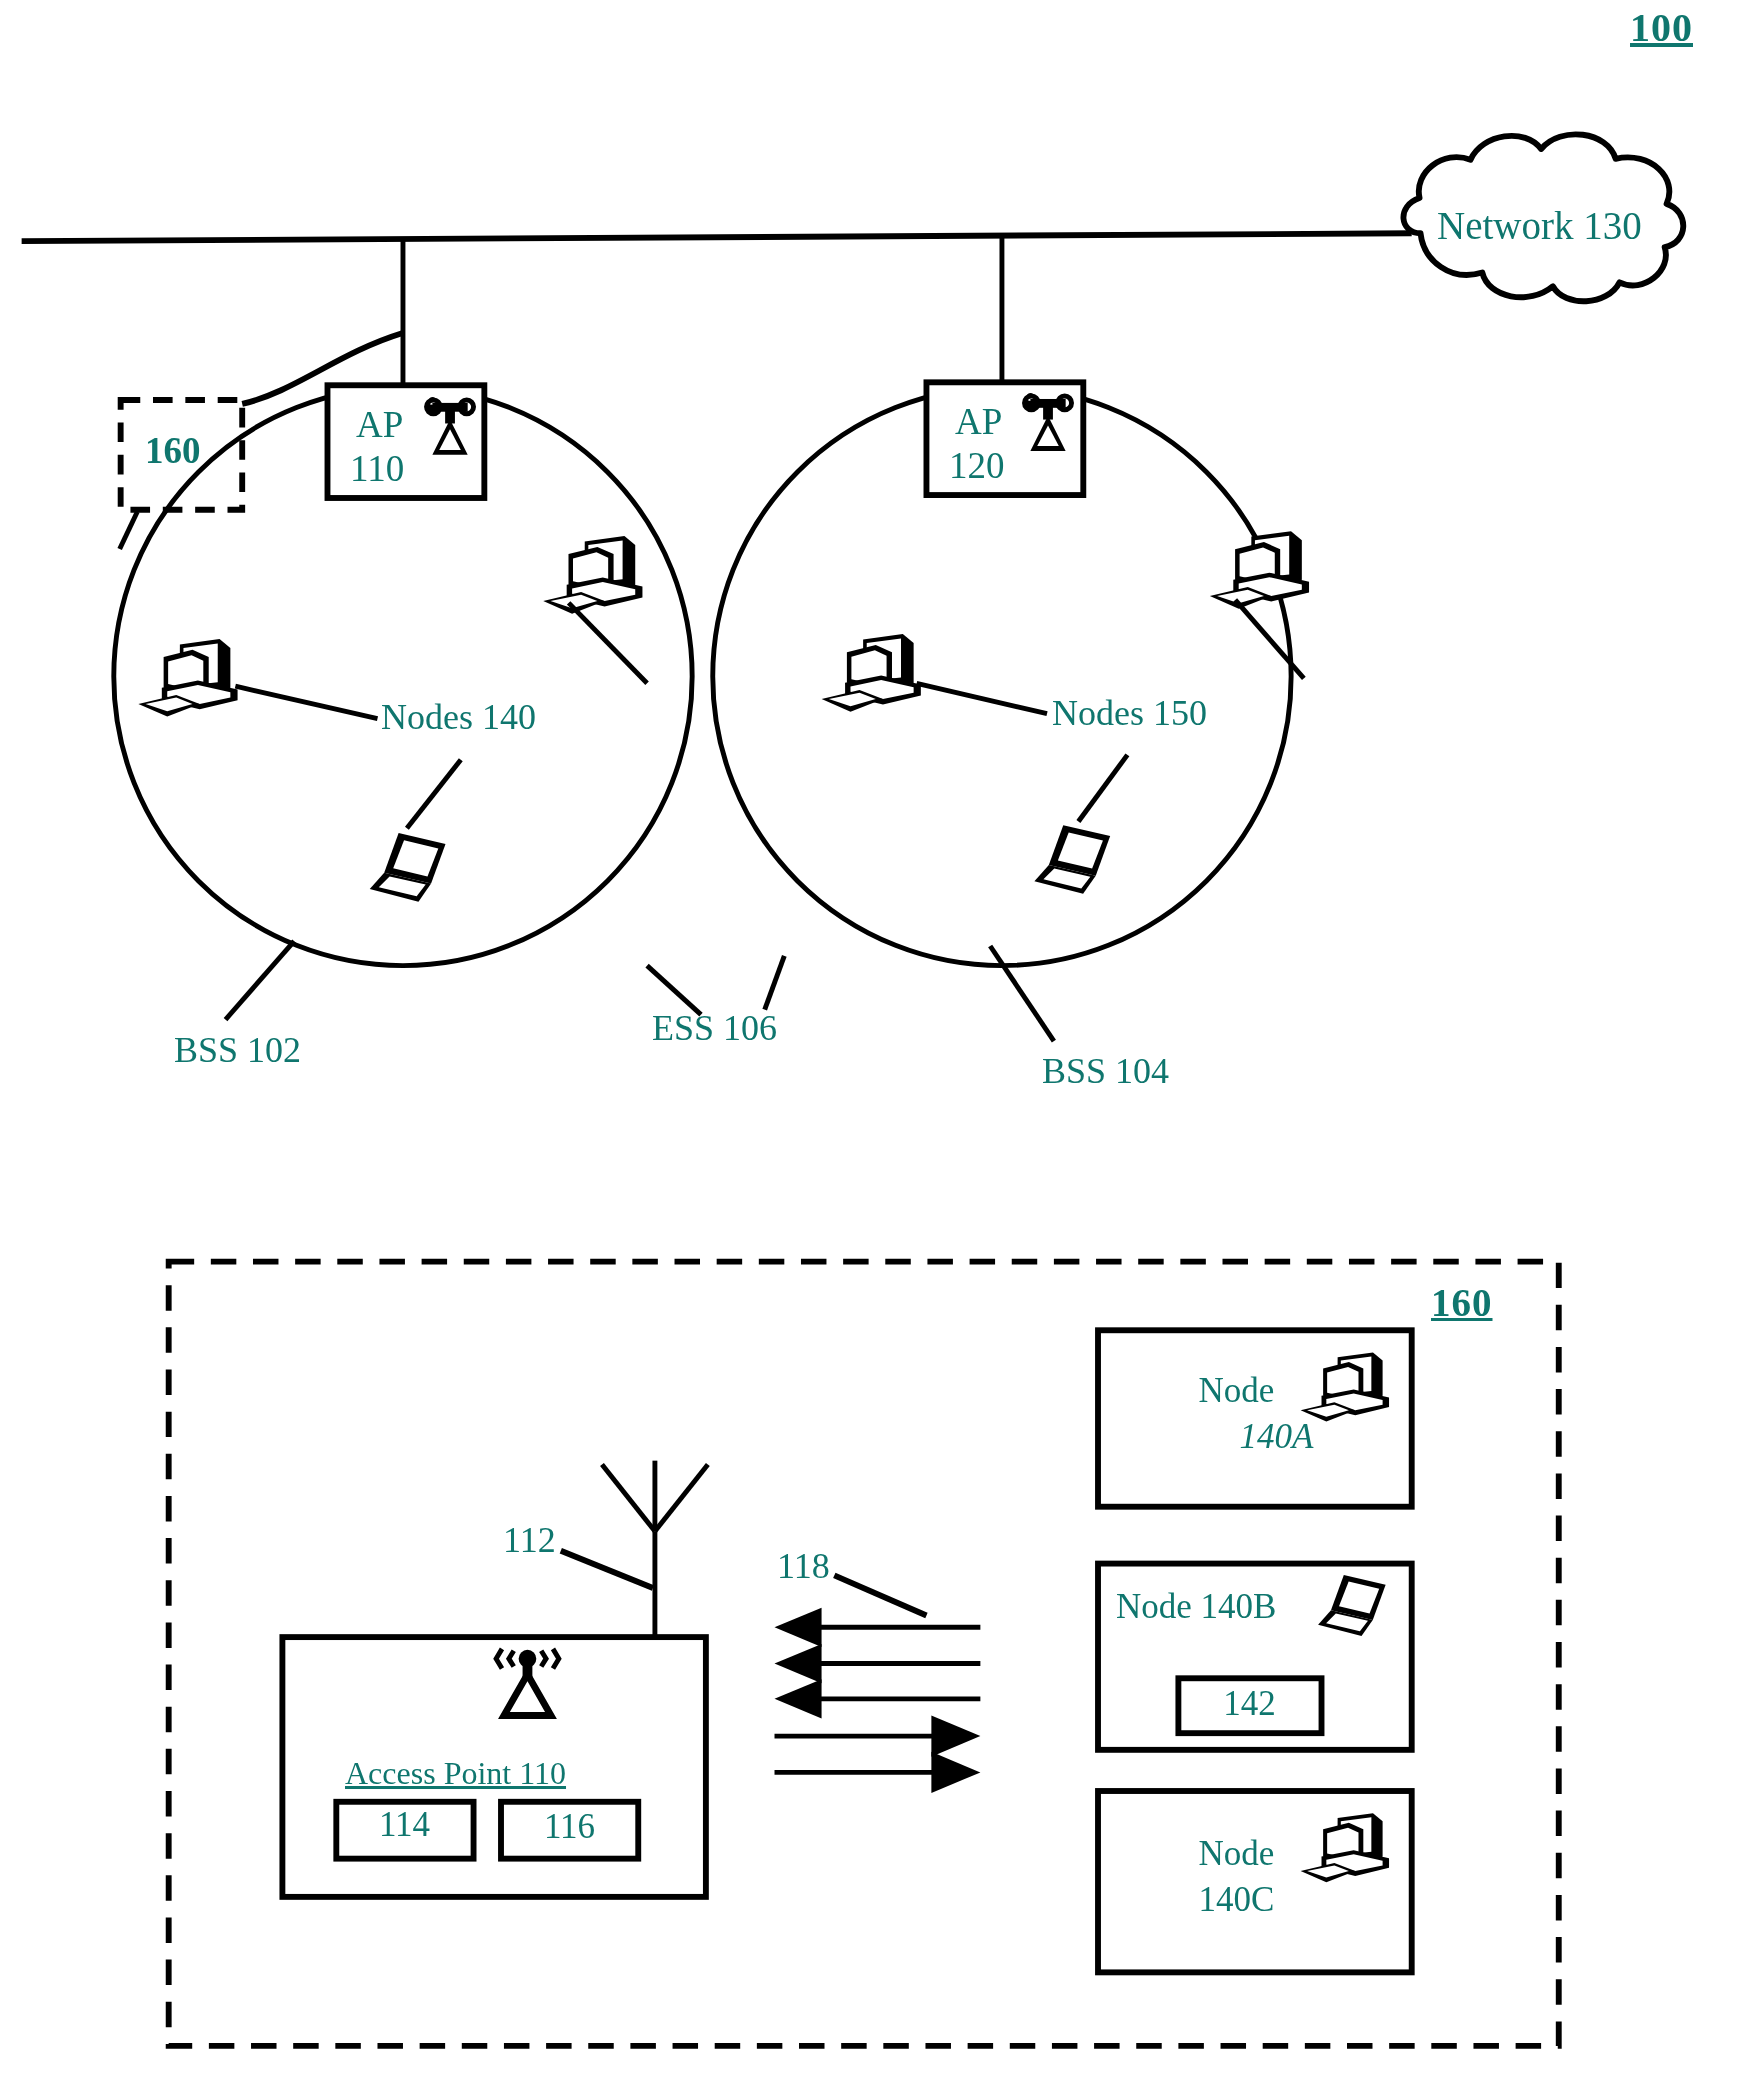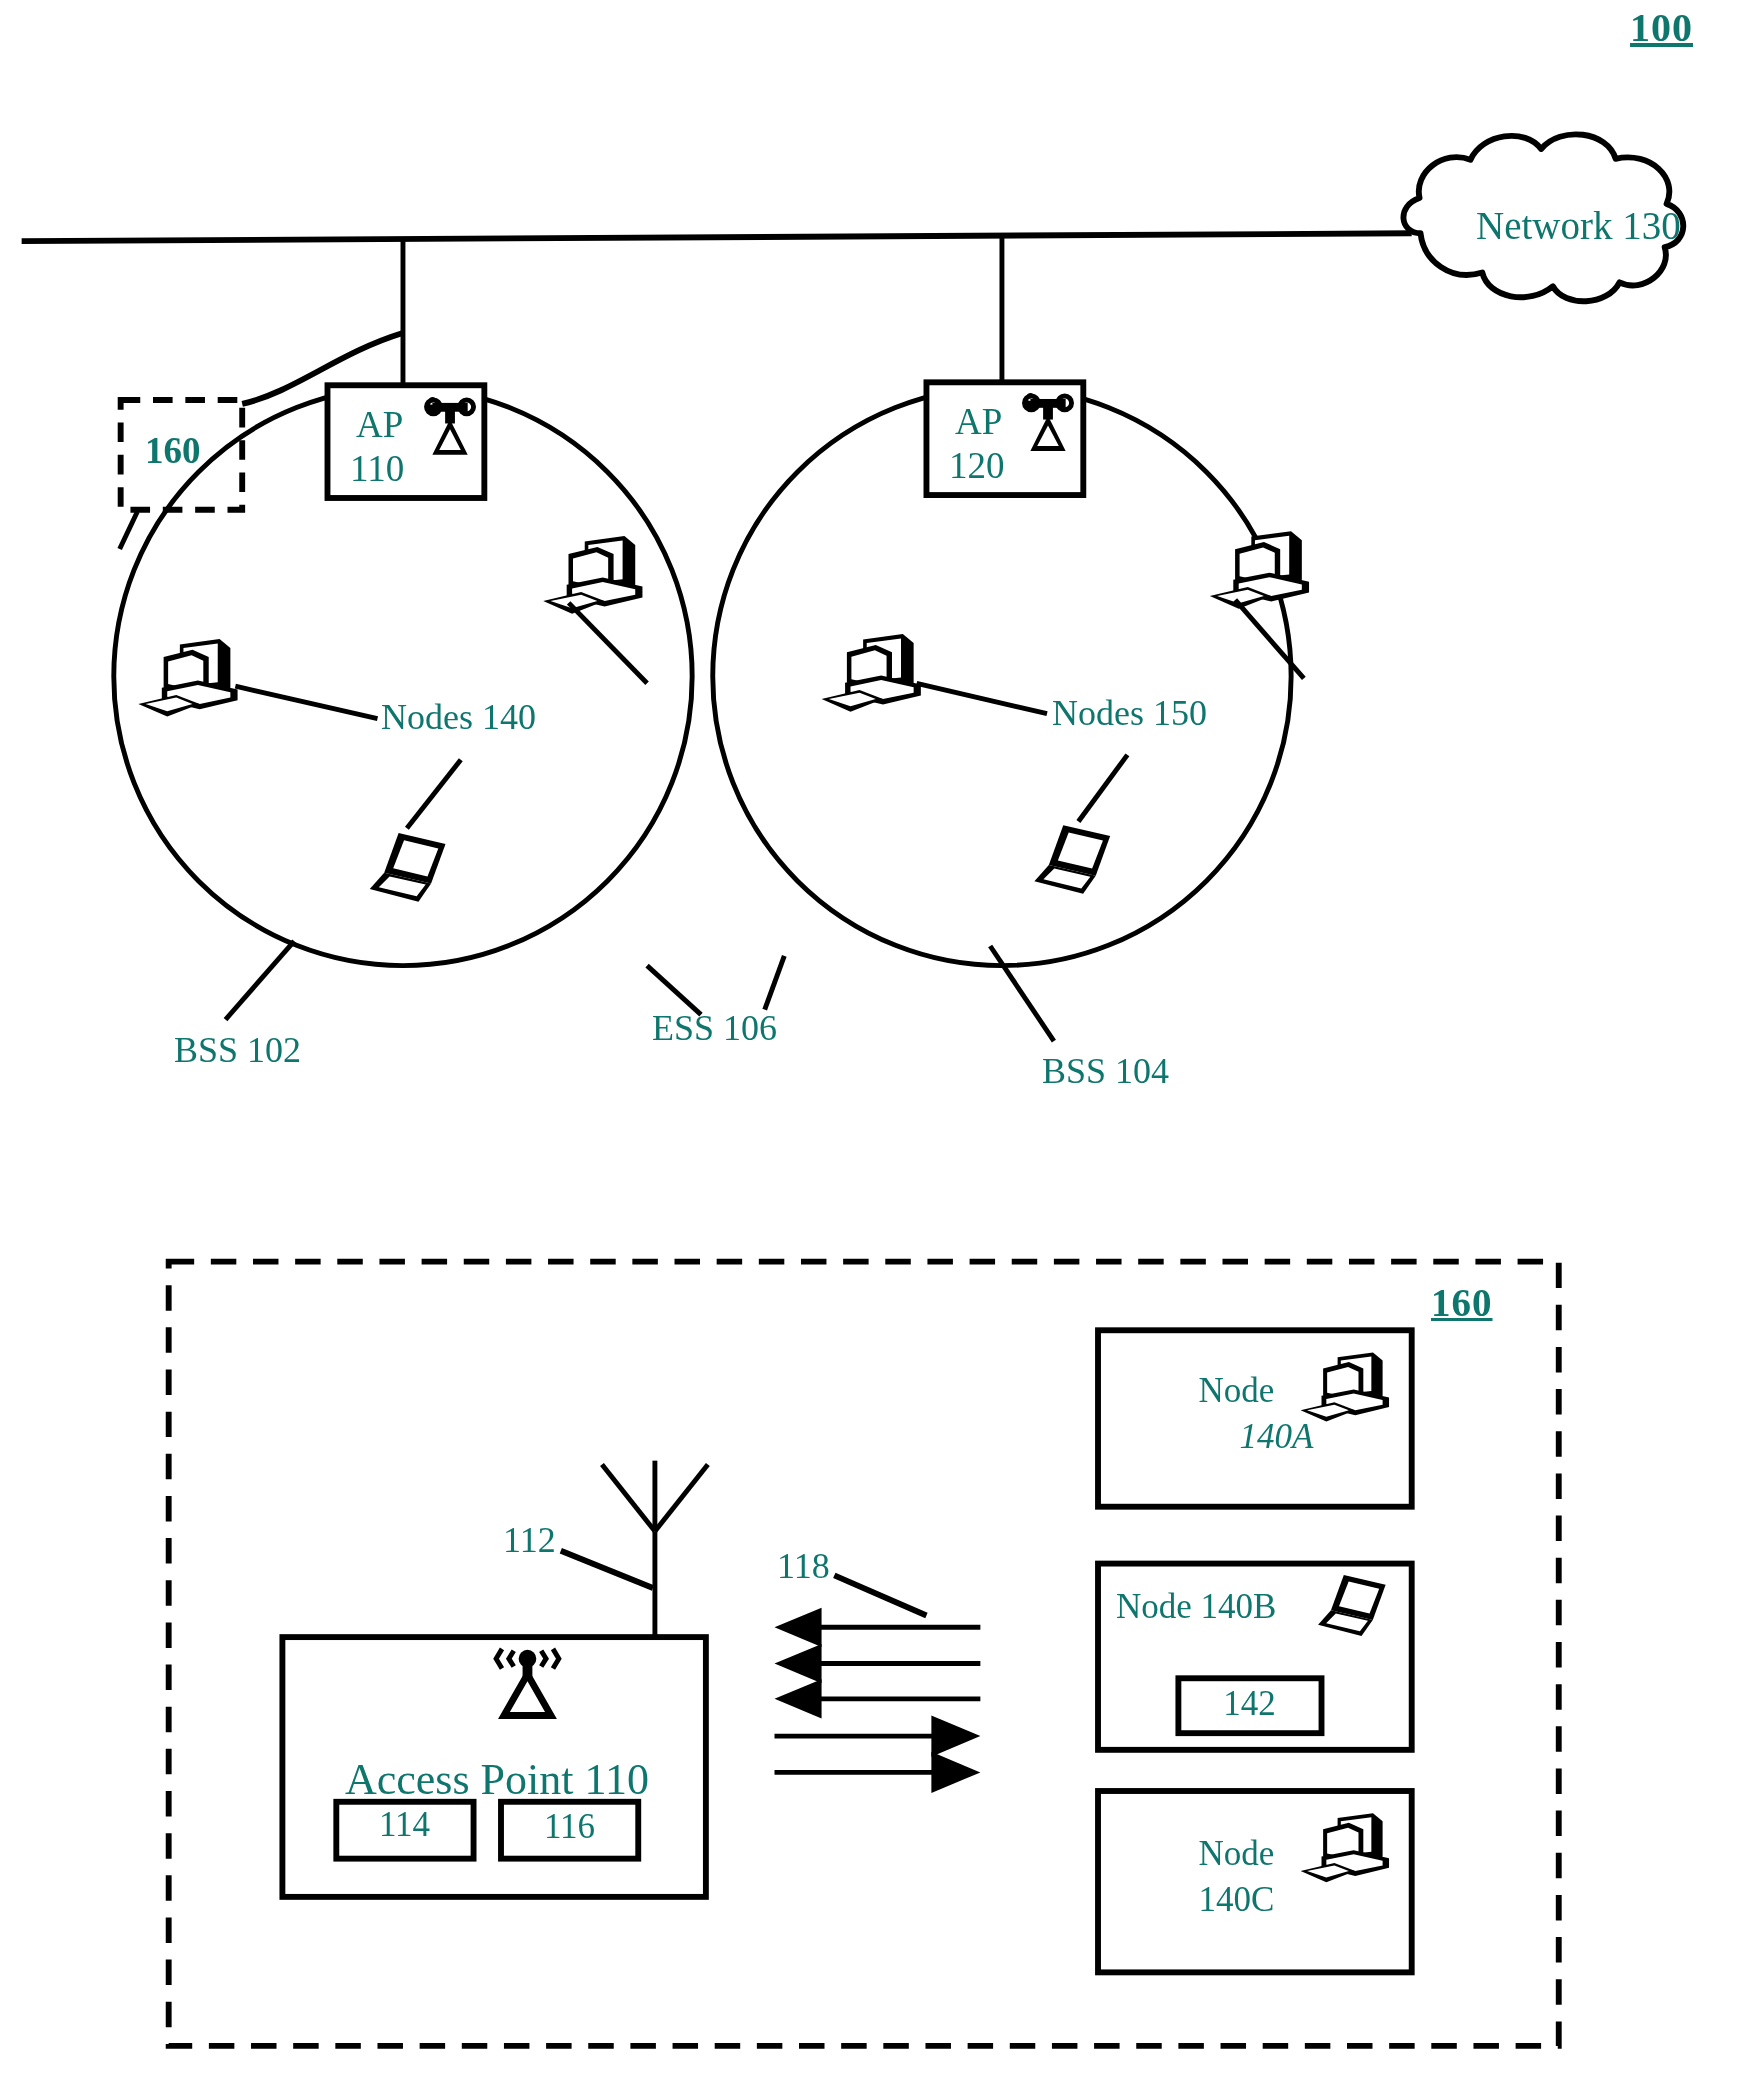--- a/index.html
+++ b/index.html
@@ -37,28 +37,28 @@
     font-weight: bold;
     text-decoration: underline;
     letter-spacing: 1px;
   }
   .fig-num-2 {
     font-size: 39px;
     font-weight: bold;
     text-decoration: underline;
     letter-spacing: 1px;
   }
-  .t-network { font-size: 39px; margin-left: 39px; }
+  .t-network { font-size: 39px; }
   .t-ap { font-size: 37px; }
   .t-nodes { font-size: 36px; }
   .t-bss { font-size: 36px; }
   .t-160 { font-size: 37px; font-weight: bold; }
   .t-ref { font-size: 36px; }
   .t-node-box { font-size: 35px; text-align: center; }
-  .t-ap-big { font-size: 44px; }
+  .t-ap-big { font-size: 32px; text-decoration: underline; }
   .t-small-box { font-size: 35px; }
   .ctr { text-align: center; }
 </style>
 </head>
 <body>
 
 <div id="page">
 
   <svg id="svg-root" viewBox="0 0 1784 2132">
     <defs>

